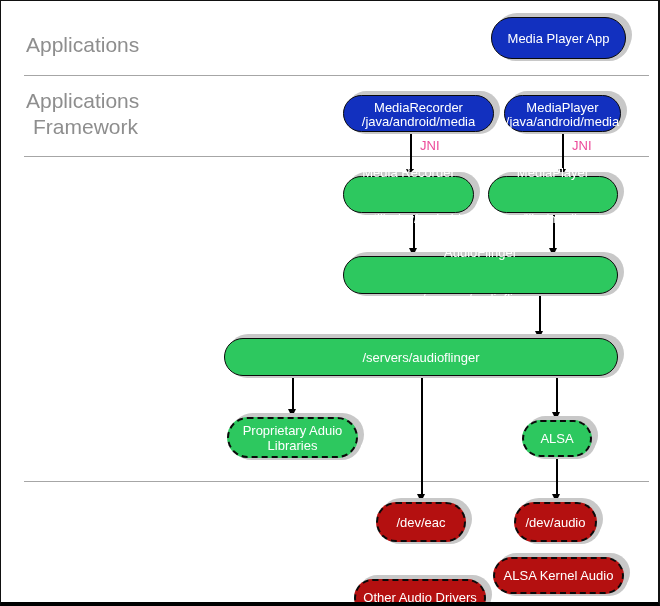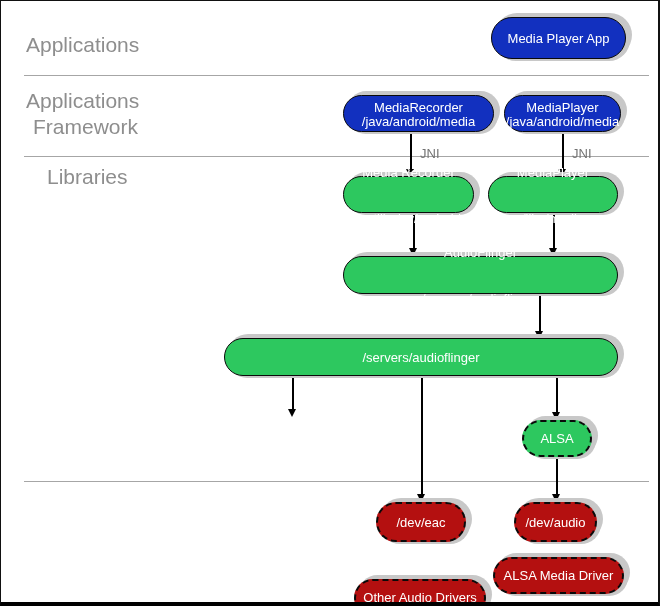--- a/index.html
+++ b/index.html
@@ -64,41 +64,39 @@
   }
   .arrow {
     position: absolute;
     width: 0; height: 0;
     border-left: 4.5px solid transparent;
     border-right: 4.5px solid transparent;
     border-top: 8px solid #000;
   }
   .jni {
     position: absolute;
-    color: #737373;
+    color: #ec4899;
     font-size: 13px;
-    margin-top: 8px;
   }
 </style>
 </head>
 <body>
 
 <div class="canvas">
 
   <div class="divider" style="top:74px"></div>
   <div class="divider" style="top:155px"></div>
   <div class="divider" style="top:480px"></div>
 
   <div class="layer-label" style="left:25px;top:31px">Applications</div>
   <div class="layer-label" style="left:25px;top:87px">
     <div>Applications</div>
     <div style="padding-left:7px">Framework</div>
   </div>
   <div class="layer-label" style="left:28px;top:163px">
-    <div style="padding-left:18px">Libraries</div>
   </div>
 
   <div class="vline" style="left:409px;top:131px;height:38px"></div>
   <div class="arrow" style="left:405px;top:168px"></div>
   <div class="jni" style="left:419px;top:137px">JNI</div>
 
   <div class="vline" style="left:561px;top:131px;height:38px"></div>
   <div class="arrow" style="left:557px;top:168px"></div>
   <div class="jni" style="left:571px;top:137px">JNI</div>
 
@@ -147,30 +145,33 @@
 
   <div class="node green" style="left:342px;top:255px;width:275px;height:38px">
     <div class="title">AudioFlinger</div>
     <div class="path">/servers/audioflinger</div>
   </div>
 
   <div class="node green" style="left:223px;top:337px;width:394px;height:38px">
     <div class="path">/servers/audioflinger</div>
   </div>
 
+  <div class="node green dashed" style="left:226px;top:416px;width:131px;height:41px">
+    <div class="title">Proprietary Aduio Libraries</div>
+  </div>
   <div class="node green dashed" style="left:521px;top:419px;width:70px;height:37px">
     <div class="title">ALSA</div>
   </div>
 
   <div class="node red dashed" style="left:375px;top:501px;width:90px;height:40px">
     <div class="title">/dev/eac</div>
   </div>
   <div class="node red dashed" style="left:513px;top:501px;width:83px;height:40px">
     <div class="title">/dev/audio</div>
   </div>
   <div class="node red dashed" style="left:353px;top:578px;width:132px;height:37px">
     <div class="title">Other Audio Drivers</div>
   </div>
   <div class="node red dashed" style="left:492px;top:556px;width:131px;height:37px">
-    <div class="title">ALSA Media Driver</div>
+    <div class="title">ALSA Kernel Audio</div>
   </div>
 
 </div>
 
 </body></html>

